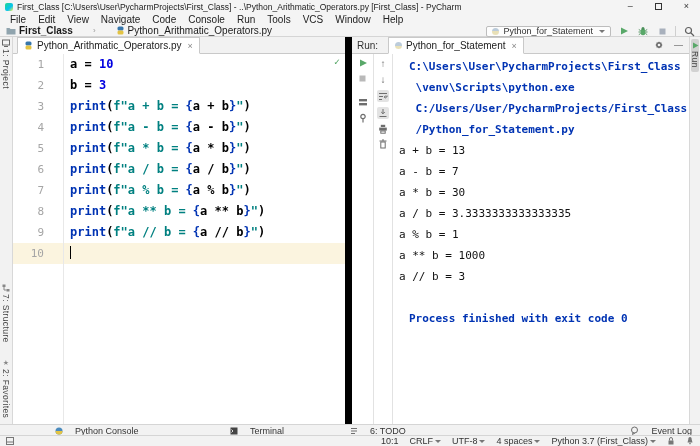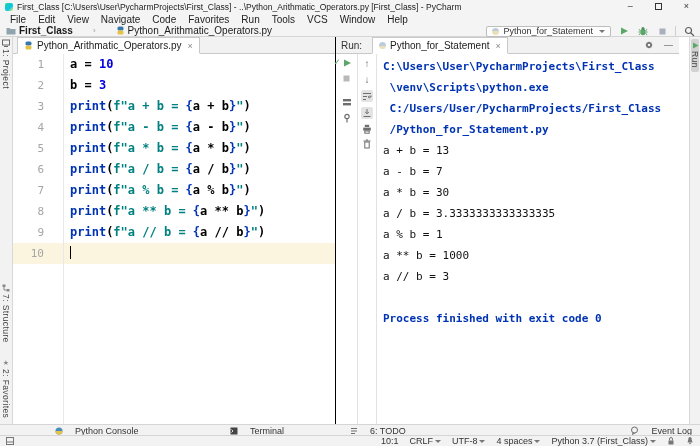--- a/index.html
+++ b/index.html
@@ -53,33 +53,33 @@
   .gutter-line{position:absolute;left:50px;top:0;bottom:0;width:1px;background:#E8E8E8;z-index:1;}
   .code-row{display:flex;height:21px;line-height:21px;position:relative;}
   .code-row.current{background:var(--current_line);}
   .gutter{width:41px;padding-right:10px;text-align:right;font-size:11px;color:#A5A5A5;flex:0 0 auto;}
   .code{padding-left:16px;font-size:12px;font-weight:bold;white-space:pre;z-index:2;}
   .tok-p{color:#000;} .tok-n{color:var(--number);} .tok-b{color:var(--keyword);}
   .tok-s{color:var(--string);} .tok-f{color:var(--keyword);}
   .caret{display:inline-block;width:1px;height:13px;background:#000;vertical-align:-2px;}
   .inspection{position:absolute;top:2px;right:5px;color:var(--accent_green);font-size:10px;z-index:3;}
   
-  .runpanel{position:absolute;left:335px;top:0;width:344px;height:387px;background:#FFF;border-left:1px solid #000000;}
+  .runpanel{position:absolute;left:345px;top:0;width:344px;height:387px;background:#FFF;border-left:7px solid #000000;}
   .run-header{position:relative;height:17px;background:#F2F2F2;border-bottom:1px solid #C9C9C9;display:flex;align-items:flex-end;font-size:10px;}
   .run-label{position:absolute;left:5px;top:3px;color:#333;}
   .run-tab{margin-left:36px;}
   .run-header-icons{position:absolute;right:6px;top:3px;display:flex;gap:10px;align-items:center;}
   .run-toolbar{position:absolute;left:0;top:17px;width:22px;height:370px;border-right:1px solid #E2E2E2;
                display:flex;flex-direction:column;align-items:center;gap:6px;padding-top:4px;background:#FFF;}
   .console-toolbar{position:absolute;left:22px;top:17px;width:19px;height:370px;border-right:1px solid #E2E2E2;
                display:flex;flex-direction:column;align-items:center;gap:5px;padding-top:4px;background:#FFF;font-size:10px;color:#666;}
   .console{position:absolute;left:41px;top:17px;right:0;bottom:0;background:#FFF;padding:2px 0 0 6px;
            font-family:"DejaVu Sans Mono","Liberation Mono",monospace;font-size:11px;overflow:hidden;}
   .console-line{height:21px;line-height:21px;white-space:pre;}
-  .console-line.sys{color:var(--console_system);font-weight:bold;}
+  .console-line.sys{color:var(--console_system);font-weight:bold;margin-left:10px;}
   .console-line.out{color:#111;}
   
   .toolrow{position:absolute;left:0;top:424px;width:700px;height:11px;background:#F2F2F2;border-top:1px solid #D5D5D5;font-size:9px;color:#333;}
   .btool-item{position:absolute;top:0;height:11px;display:flex;align-items:center;gap:12px;}
   .statusbar{position:absolute;left:0;top:435px;width:700px;height:11px;background:#F2F2F2;border-top:1px solid #D5D5D5;
              display:flex;align-items:center;font-size:9px;color:#333;padding:0 6px;}
   .status-right{margin-left:auto;display:flex;align-items:flex-start;gap:11px;}
   .status-item{display:flex;align-items:center;}
   svg{display:block;}
 </style>
@@ -98,21 +98,21 @@
     </span>
   </div>
 
   <div class="menubar">
     <span style="display:flex;">
         <span class="menu-item">File</span>
         <span class="menu-item">Edit</span>
         <span class="menu-item">View</span>
         <span class="menu-item">Navigate</span>
         <span class="menu-item">Code</span>
-        <span class="menu-item">Favorites</span>
+        <span class="menu-item">Console</span>
         <span class="menu-item">Run</span>
         <span class="menu-item">Tools</span>
         <span class="menu-item">VCS</span>
         <span class="menu-item">Window</span>
         <span class="menu-item">Help</span>
       </span>
   </div>
 
   <div class="navrow">
     <span class="crumb">

